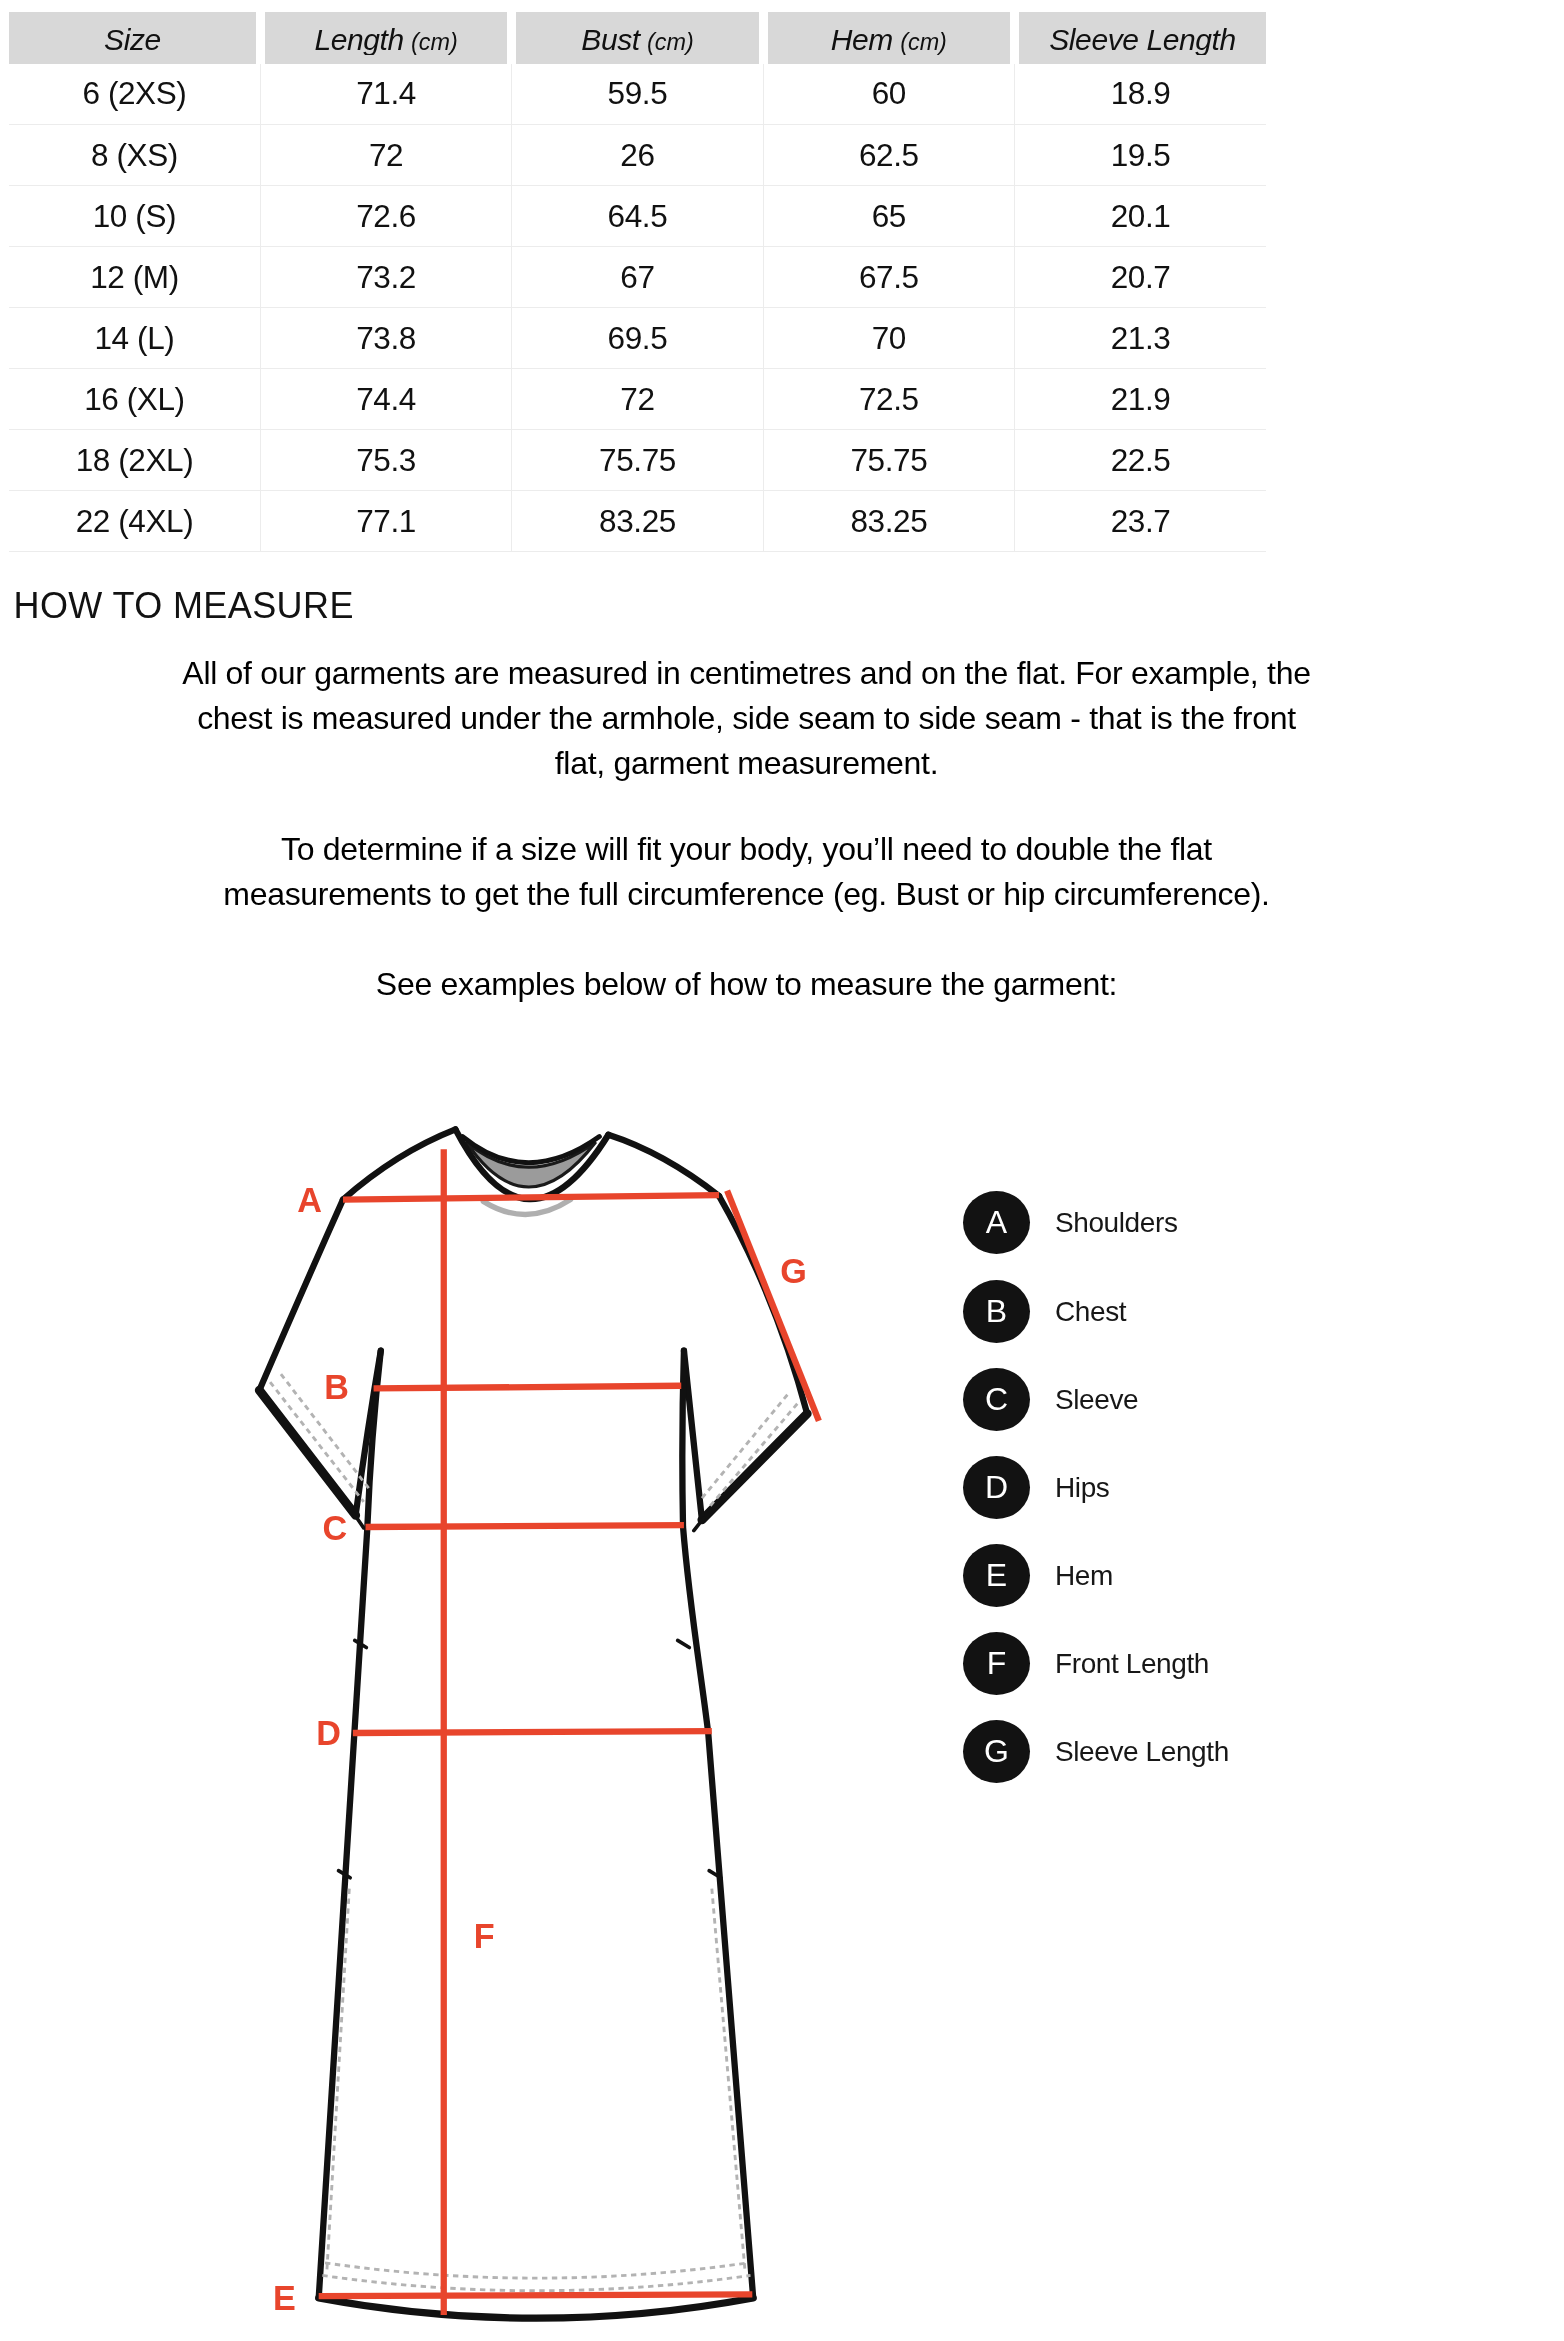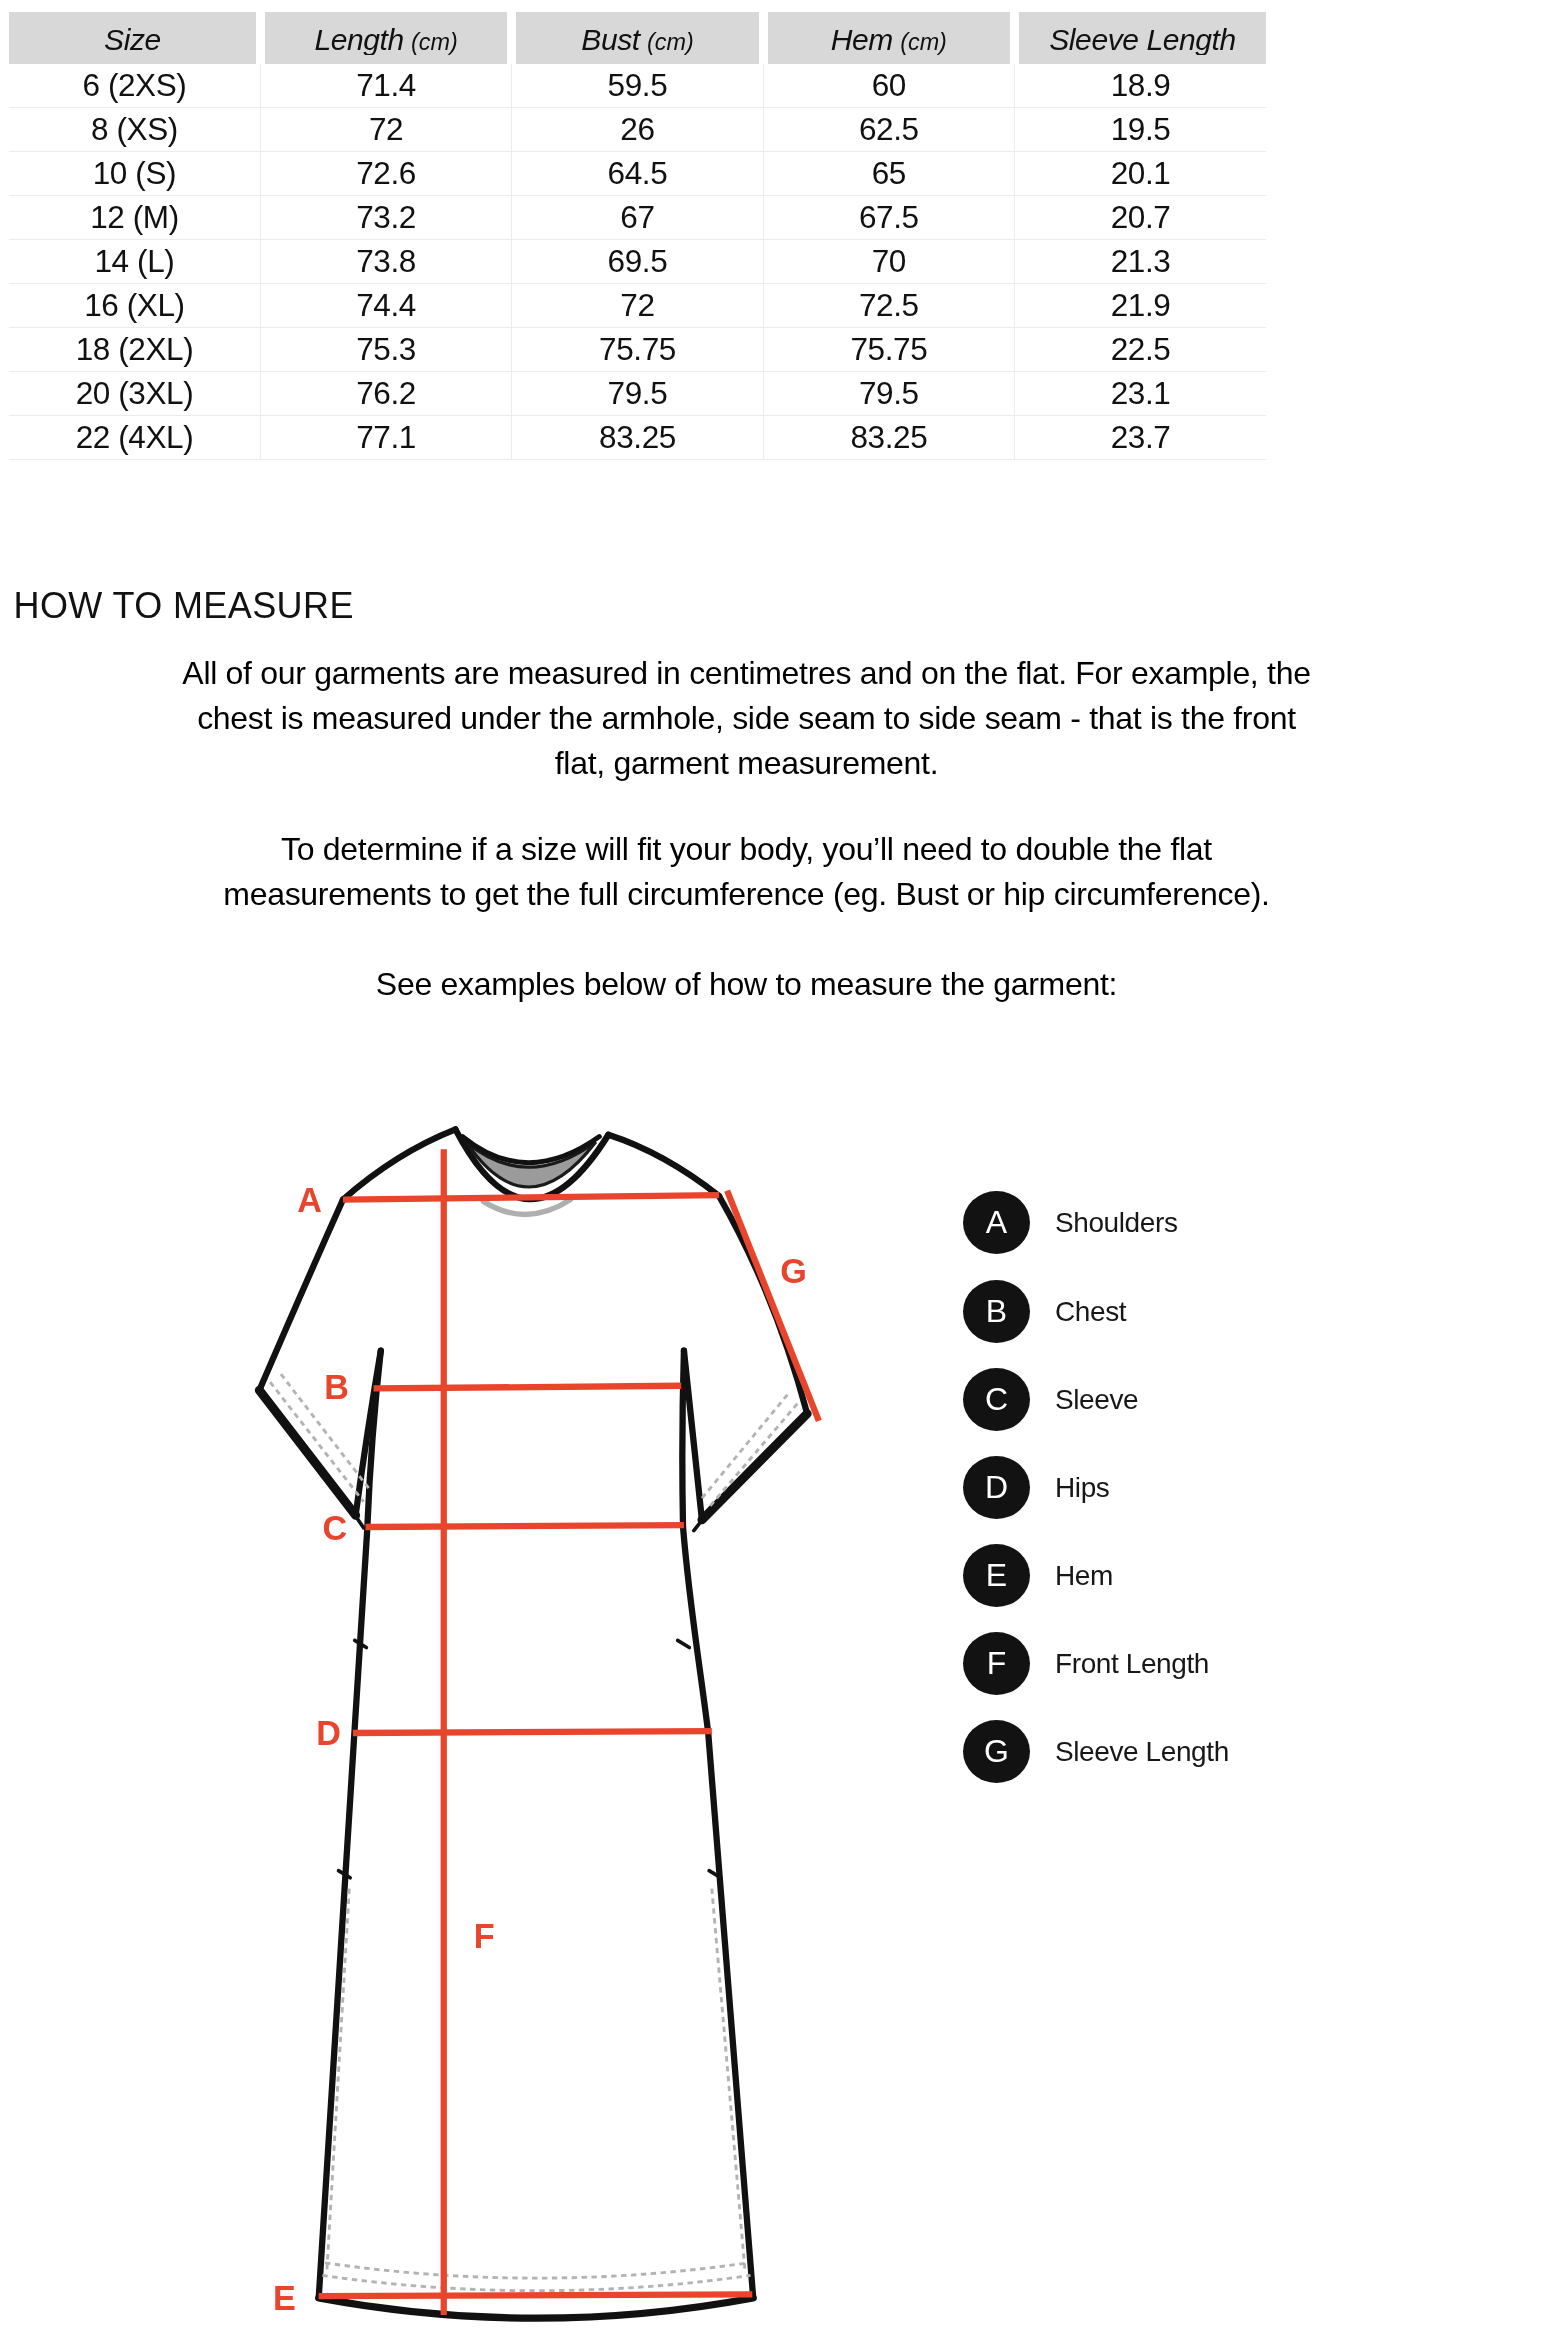--- a/index.html
+++ b/index.html
@@ -27,21 +27,21 @@
     background:var(--header-bg);
     font-style:italic;font-weight:400;
     padding:0;height:52px;vertical-align:top;
   }
   .size-table th + th{border-left:9px solid #ffffff;}
   .h-box{height:43px;overflow:hidden;padding-top:13.5px;line-height:29px;text-align:center;}
   .h-name{font-size:30px;letter-spacing:-0.4px;}
   .h-unit{font-size:23.4px;margin-left:7.2px;}
   th.wrap .h-unit{display:block;margin-left:0;}
   .size-table td{
-    height:44px;text-align:center;font-size:31.5px;letter-spacing:-0.4px;
+    height:61px;text-align:center;font-size:31.5px;letter-spacing:-0.4px;
     border-top:1.8px solid var(--grid-line);
   }
   .size-table td + td{border-left:1.8px solid var(--grid-line);}
   .size-table tbody tr:first-child td{border-top:none;}
   .size-table tbody tr:last-child td{border-bottom:1.8px solid var(--grid-line);}
 
   
   .howto-heading{
     position:absolute;left:13.5px;top:585px;margin:0;
     font-size:36px;font-weight:400;letter-spacing:0.4px;color:#121212;
@@ -155,27 +155,20 @@
         <td>21.9</td>
       </tr>
       <tr>
         <td>18 (2XL)</td>
         <td>75.3</td>
         <td>75.75</td>
         <td>75.75</td>
         <td>22.5</td>
       </tr>
       <tr>
-        <td>20 (3XL)</td>
-        <td>76.2</td>
-        <td>79.5</td>
-        <td>79.5</td>
-        <td>23.1</td>
-      </tr>
-      <tr>
         <td>22 (4XL)</td>
         <td>77.1</td>
         <td>83.25</td>
         <td>83.25</td>
         <td>23.7</td>
       </tr>
     </tbody>
 </table>
 
 <h2 class="howto-heading">HOW TO MEASURE</h2>

